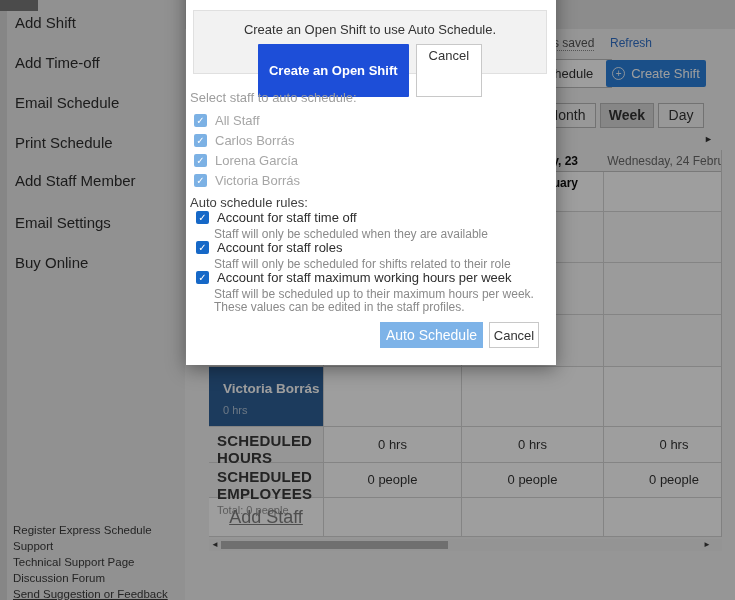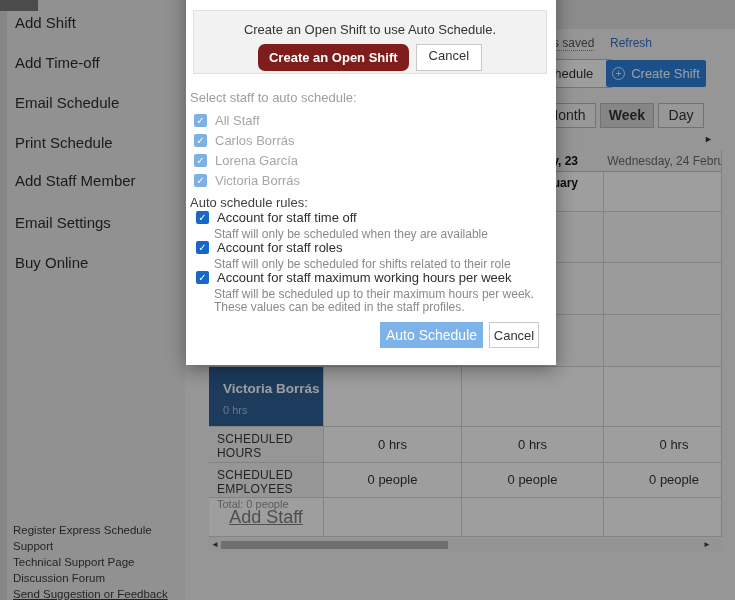--- a/index.html
+++ b/index.html
@@ -31,37 +31,37 @@
   .tcell { border-right:1px solid #d6d6d6; height:100%; }
   .c0 { width:115px; } .c1 { width:138px; } .c2 { width:142px; } .c3 { width:140px; border-right:none; }
   .hdr { border-bottom:1px solid #c4c4c4; background:#f2f2f2; }
   .hdr .tcell { border-right:none; font-size:12px; color:#6a6a6a; line-height:22px; }
   .hdr .bold-day { font-weight:700; color:#111; text-align:right; padding-right:26px; }
   .hdr .cur-day { text-align:center; }
   .vic-cell { background:#2e6096; padding:14px 0 0 14px; }
   .vic-name { font-size:13.5px; font-weight:600; color:#fff; }
   .vic-hrs { font-size:11px; color:rgba(255,255,255,.6); margin-top:8px; }
   .sum-head { background:#f2f2f2; padding:5px 0 0 8px; }
-  .sum-label { font-size:12px; font-weight:400; color:#3a3a3a; letter-spacing:.2px; }
+  .sum-label { font-size:15px; font-weight:700; color:#3a3a3a; letter-spacing:.2px; }
   .sum-total { font-size:11px; color:#979797; margin-top:2px; }
   .sum-val { font-size:13px; color:#333; text-align:center; }
   .addstaff { font-size:18px; color:#7f7f7f; text-decoration:underline; }
 
   
   .hscroll { position:absolute; left:24px; top:539px; width:513px; height:12px; background:#efefef; }
   .scr-arrow { position:absolute; top:1px; font-size:8px; color:#3c3c3c; line-height:10px; }
   .scr-thumb { position:absolute; left:12px; top:2px; width:227px; height:8px; background:#b3b3b3; }
 
   
   .dim { position:absolute; left:0; top:0; width:735px; height:600px; background:rgba(0,0,0,0.38); z-index:50; }
   .modal { position:absolute; left:186px; top:-30px; width:370px; height:395px; background:#fff; z-index:100; box-shadow:0 4px 18px rgba(0,0,0,.4); }
   .banner { position:absolute; left:7px; top:40px; width:354px; height:64px; background:#f2f2f2; border:1px solid #e0e0e0; }
   .banner-msg { margin-top:11px; text-align:center; font-size:13px; color:#333; }
   .banner-btns { margin-top:7px; display:flex; justify-content:center; gap:7px; }
-  .btn-blue { background:#7f1d1d; color:#fff; font-size:13px; font-weight:600; padding:6px 11px; border-radius:7px; }
+  .btn-blue { background:#1d4ed8; color:#fff; font-size:13px; font-weight:600; padding:19px 11px; border-radius:1px; }
   .btn-cancel { background:#fff; border:1px solid #c8c8c8; color:#333; font-size:13px; padding:3px 12px; }
   .m-title { position:absolute; left:4px; font-size:13px; white-space:nowrap; }
   .gray-t { color:#9d9d9d; } .dark-t { color:#3f3f3f; }
   .opt-row { position:absolute; left:8px; display:flex; align-items:center; gap:8px; }
   .cbx { width:13px; height:13px; border-radius:2px; color:#fff; font-size:10px; line-height:13px; text-align:center; font-weight:700; }
   .cbx-light { background:#7cb1e4; }
   .cbx-blue { background:#1668c7; }
   .opt-label { font-size:13px; color:#a6a6a6; white-space:nowrap; }
   .rule-label { font-size:13px; color:#2e2e2e; white-space:nowrap; }
   .rule-desc { position:absolute; left:28px; font-size:12px; color:#8a8a8a; white-space:nowrap; }

